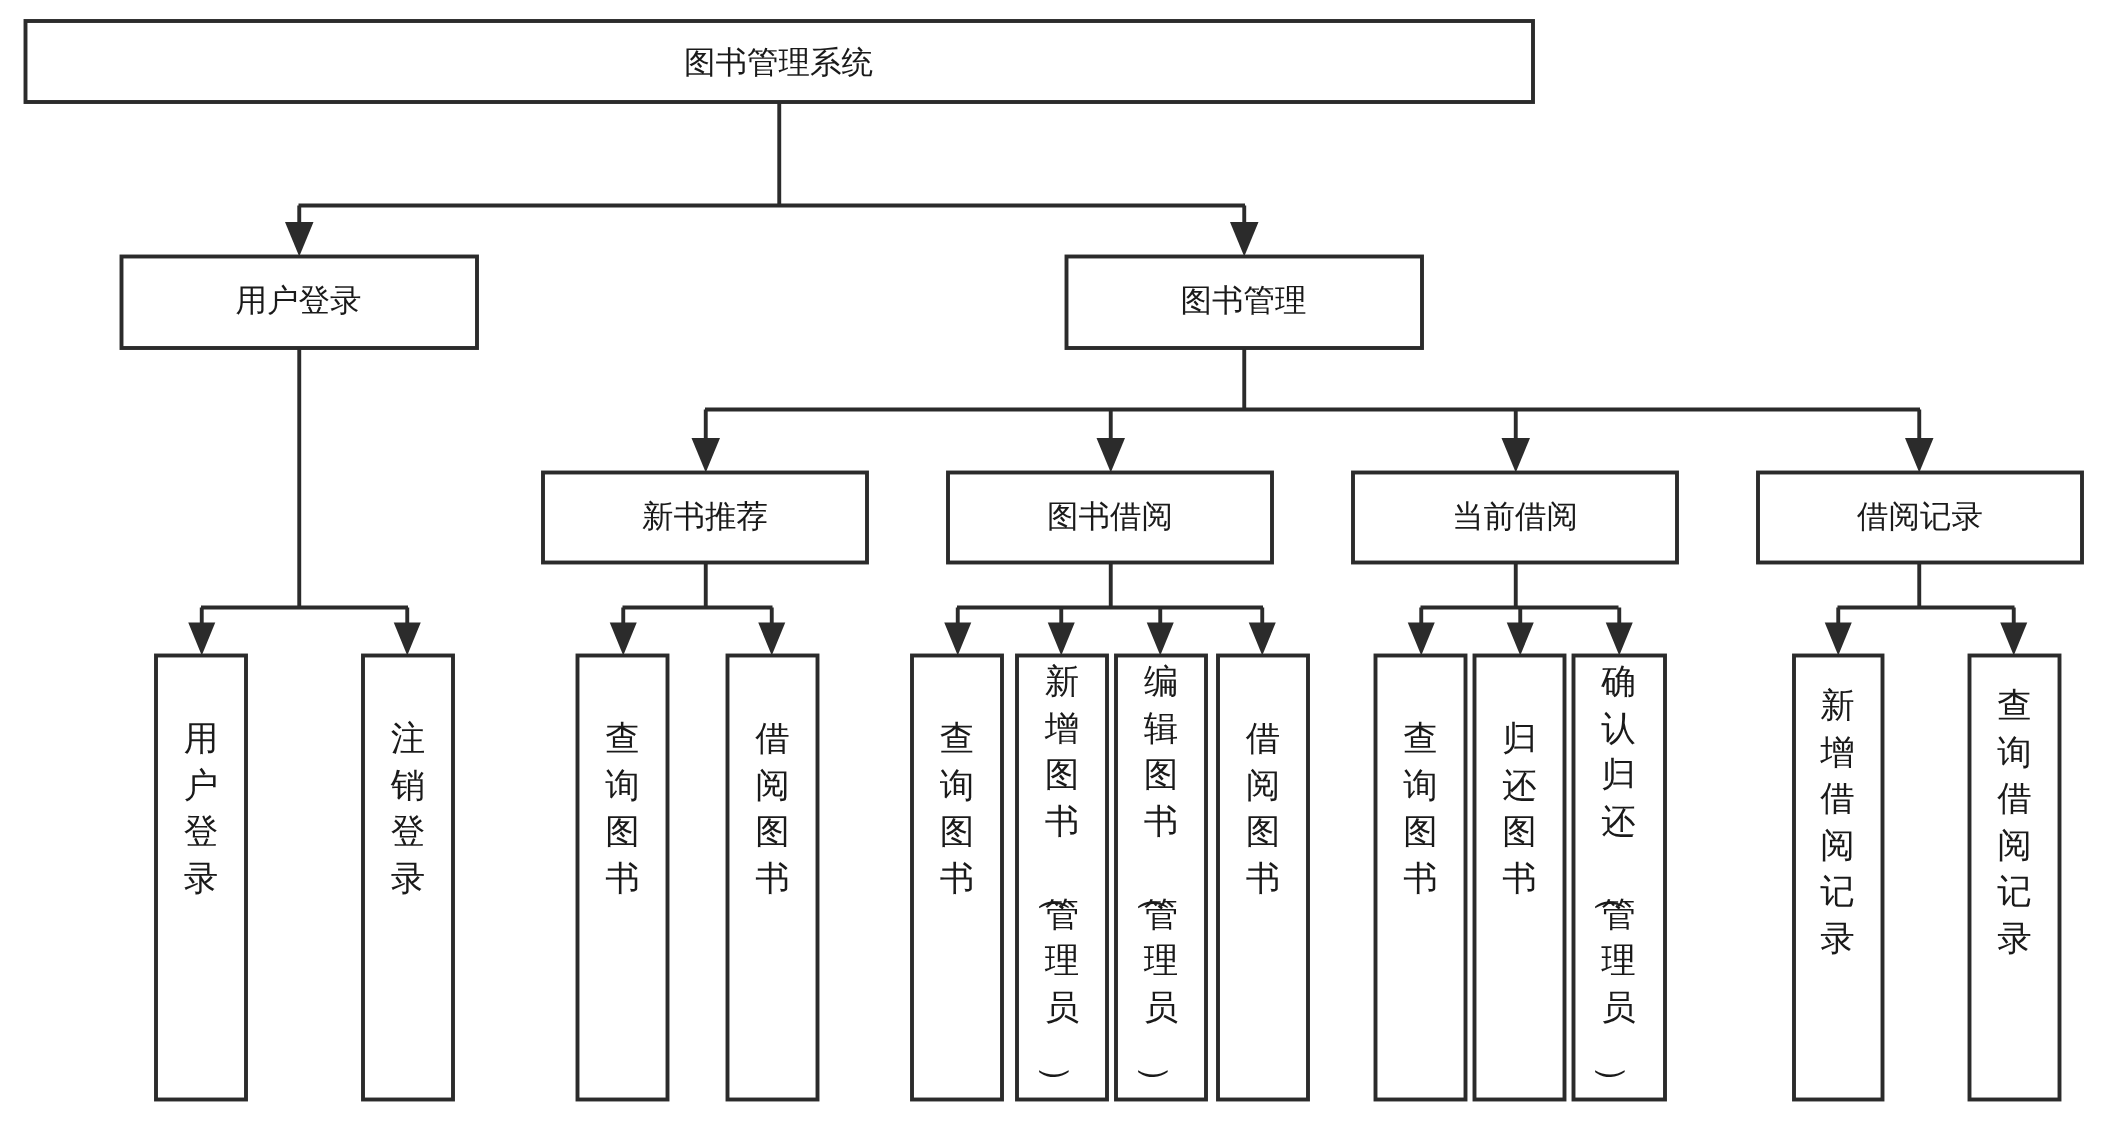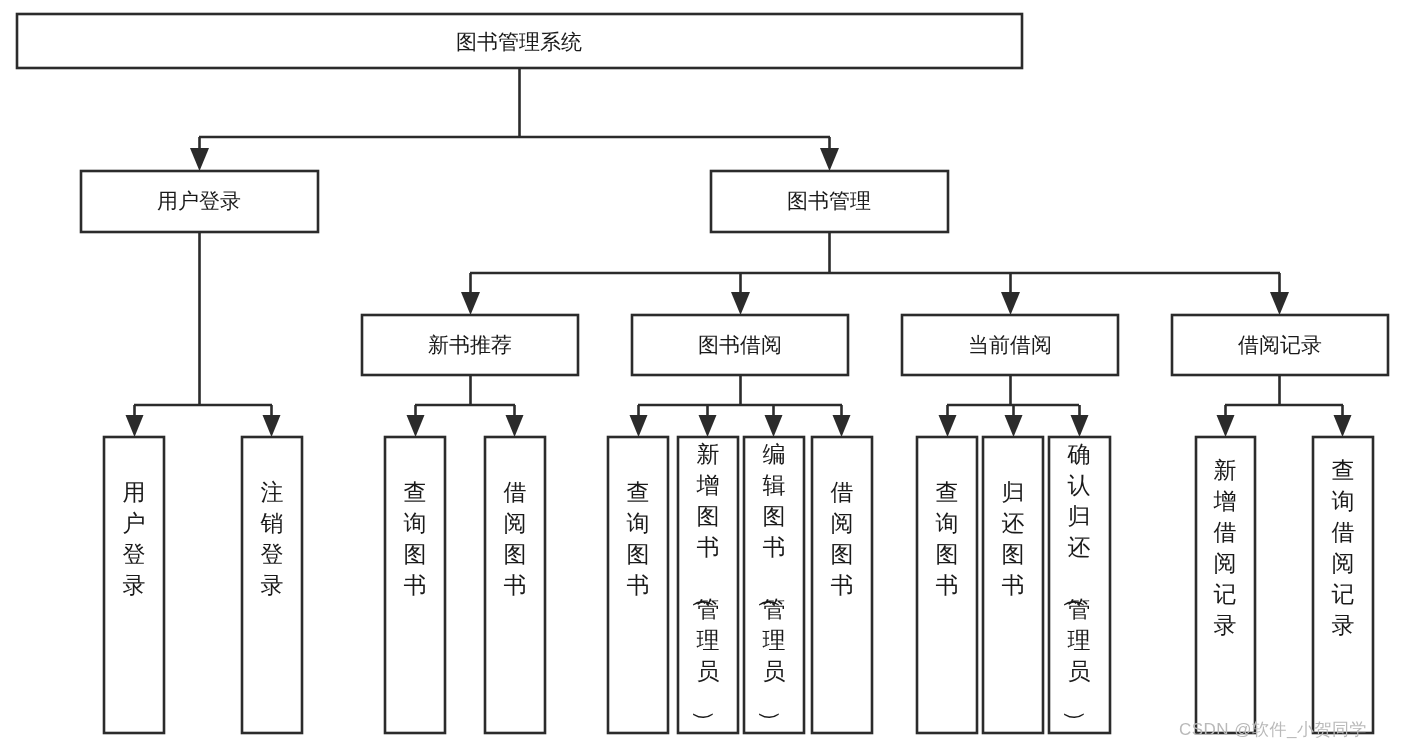--- a/index.html
+++ b/index.html
@@ -246,15 +246,14 @@
       <text class="node-label-v" x="1225" y="478"><tspan x="1225" y="478">新</tspan><tspan x="1225" y="509">增</tspan><tspan x="1225" y="540">借</tspan><tspan x="1225" y="571">阅</tspan><tspan x="1225" y="602">记</tspan><tspan x="1225" y="633">录</tspan></text>
     </g>
 
     <g>
       <rect class="node-rect" x="1313" y="437" width="60" height="296"></rect>
       <text class="node-label-v" x="1343" y="478"><tspan x="1343" y="478">查</tspan><tspan x="1343" y="509">询</tspan><tspan x="1343" y="540">借</tspan><tspan x="1343" y="571">阅</tspan><tspan x="1343" y="602">记</tspan><tspan x="1343" y="633">录</tspan></text>
     </g>
 
   </svg>
 
-  <div class="watermark">CSDN @软件_小贺同学</div>
 
 </div>
 
 </body></html>

